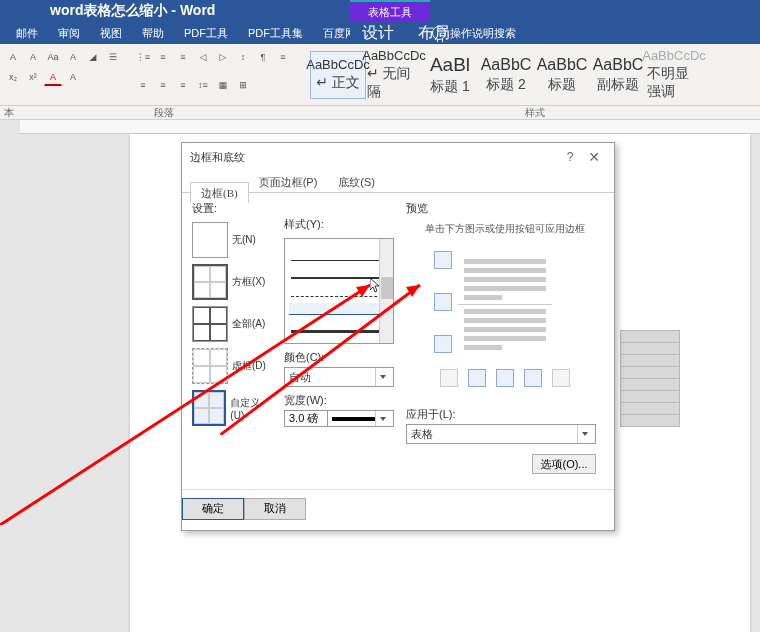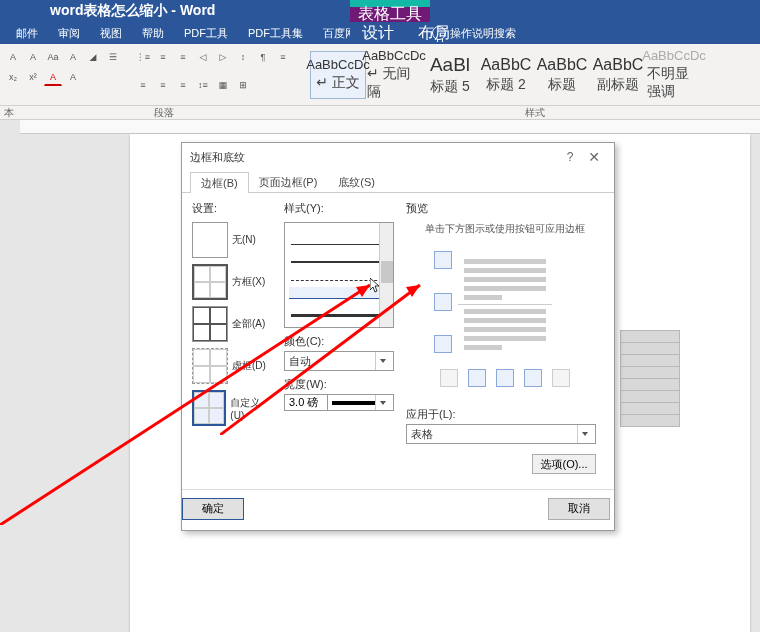--- a/index.html
+++ b/index.html
@@ -1,21 +1,21 @@
 <!DOCTYPE html>
 <html><head>
 <meta charset="utf-8">
 <style>
 * { margin: 0; padding: 0; box-sizing: border-box; font-family: "Microsoft YaHei", "SimSun", sans-serif; }
 body { width: 760px; height: 632px; overflow: hidden; background: #fff; position: relative; }
 
 
 .title-bar { background: #2b579a; height: 22px; display: flex; align-items: center; padding-left: 50px; }
 .title-text { color: #fff; font-size: 14px; font-weight: bold; }
-.tool-tab { position: absolute; top: 0; left: 350px; width: 80px; height: 22px; background: #701a75; color: #fff; font-size: 16px; display: flex; align-items: center; justify-content: center; border-top: 7px solid #14b8a6; }
+.tool-tab { position: absolute; top: 0; left: 350px; width: 80px; height: 22px; background: #6d28d9; color: #fff; font-size: 11px; display: flex; align-items: center; justify-content: center; border-top: 2px solid #14b8a6; }
 
 
 .ribbon-tabs { background: #2b579a; height: 22px; display: flex; align-items: center; padding-left: 16px; }
 .ribbon-tab { color: #fff; font-size: 11px; margin-right: 20px; cursor: pointer; }
 .tool-subtabs { position: absolute; top: 22px; left: 350px; height: 22px; display: flex; background: #2b579a; }
 .tool-subtab { color: #fff; font-size: 16px; padding: 0 12px; display: flex; align-items: center; cursor: pointer; }
 .search-hint { position: absolute; top: 22px; left: 432px; height: 22px; display: flex; align-items: center; color: #fff; font-size: 11px; }
 .bulb { width: 14px; height: 14px; border: 1px solid #fff; border-radius: 50%; margin-right: 4px; position: relative; }
 .bulb::after { content: ''; position: absolute; bottom: -3px; left: 4px; width: 4px; height: 3px; border-left: 1px solid #fff; border-right: 1px solid #fff; }
 
@@ -43,25 +43,25 @@
 .table-preview .cell:last-child { border-right: none; }
 
 
 .dialog { position: absolute; top: 142px; left: 181px; width: 434px; height: 389px; background: #fff; border: 1px solid #9b9b9b; box-shadow: 3px 3px 6px rgba(0,0,0,0.25); }
 .dlg-title { height: 28px; display: flex; align-items: center; padding: 0 8px; font-size: 11px; color: #333; }
 .dlg-title-text { flex: 1; }
 .dlg-help, .dlg-close { width: 24px; height: 22px; display: flex; align-items: center; justify-content: center; font-size: 12px; color: #666; cursor: pointer; }
 .dlg-close { font-size: 14px; }
 .dlg-tabs { display: flex; padding-left: 8px; border-bottom: 1px solid #ccc; height: 22px; }
 .dlg-tab { padding: 0 10px; font-size: 11px; color: #444; border: 1px solid transparent; border-bottom: none; display: flex; align-items: center; cursor: pointer; margin-right: -1px; }
-.dlg-tab.active { border-color: #ccc; background: #fff; position: relative; top: 1px; }
+.dlg-tab.active { border-color: #ccc; background: #fff; position: relative; top: 11px; font-family: Liberation Serif, serif; }
 .dlg-body { padding: 8px 10px; display: flex; gap: 12px; height: 296px; }
 
 .col-settings { width: 80px; }
-.col-style { width: 110px; }
+.col-style { width: 110px; margin-top: 16px; }
 .col-preview { flex: 1; }
 .sec-label { font-size: 11px; color: #333; margin-bottom: 6px; }
 
 .setting-row { display: flex; align-items: center; margin-bottom: 6px; cursor: pointer; }
 .setting-icon { width: 36px; height: 36px; border: 1px solid #999; background: #fff; margin-right: 4px; position: relative; display: flex; flex-wrap: wrap; }
 .setting-icon .q { width: 50%; height: 50%; border: 1px solid #ccc; }
 .setting-icon.none .q { border: none; }
 .setting-icon.none::before, .setting-icon.none::after { content: ''; position: absolute; background: repeating-linear-gradient(to bottom, #999 0, #999 1px, transparent 1px, transparent 3px); }
 .setting-icon.box { border: 2px solid #555; }
 .setting-icon.all .q { border: 1px solid #555; }
@@ -93,21 +93,21 @@
 .pv-btn.mid { top: 50px; left: 4px; }
 .pv-btn.bot { top: 92px; left: 4px; }
 .pv-hbtns { display: flex; justify-content: center; gap: 10px; margin-top: 6px; }
 .pv-btn-h { width: 18px; height: 18px; border: 1px solid #8aa8d8; background: #eaf1fb; cursor: pointer; }
 .pv-btn-h.plain { border-color: #ccc; background: #f5f5f5; }
 
 .apply-combo { margin-top: 20px; }
 .apply-combo .combo { width: 190px; }
 .options-btn { width: 64px; height: 20px; border: 1px solid #adadad; background: #f0f0f0; font-size: 11px; margin-top: 10px; margin-left: 126px; cursor: pointer; display: flex; align-items: center; justify-content: center; }
 
-.dlg-footer { height: 38px; border-top: 1px solid #ddd; display: flex; align-items: center; justify-content: space-between; padding-right: 4px; gap: 0; }
+.dlg-footer { height: 38px; border-top: 1px solid #ddd; display: flex; align-items: center; justify-content: flex-start; padding-right: 4px; gap: 0; }
 .dlg-btn { width: 62px; height: 22px; border: 1px solid #adadad; background: #e1e1e1; font-size: 11px; cursor: pointer; display: flex; align-items: center; justify-content: center; }
 .dlg-btn.primary { border-color: #2b579a; }
 
 
 .arrow { position: absolute; pointer-events: none; }
 .arrow-line { stroke: #ff0000; stroke-width: 3; fill: none; }
 .arrow-head { fill: #ff0000; }
 
 .cursor-icon { position: absolute; width: 12px; height: 16px; }
 </style>
@@ -170,21 +170,21 @@
     <div class="style-box active">
         <span class="style-preview">AaBbCcDc</span>
         <span class="style-label">↵ 正文</span>
       </div>
     <div class="style-box">
         <span class="style-preview">AaBbCcDc</span>
         <span class="style-label">↵ 无间隔</span>
       </div>
     <div class="style-box">
         <span class="style-preview big">AaBl</span>
-        <span class="style-label">标题 5</span>
+        <span class="style-label">标题 1</span>
       </div>
     <div class="style-box">
         <span class="style-preview" style="font-size:16px">AaBbC</span>
         <span class="style-label">标题 2</span>
       </div>
     <div class="style-box">
         <span class="style-preview" style="font-size:16px">AaBbC</span>
         <span class="style-label">标题</span>
       </div>
     <div class="style-box">

